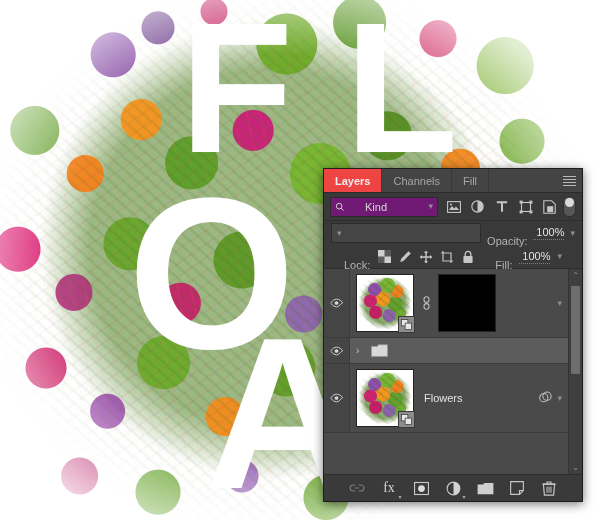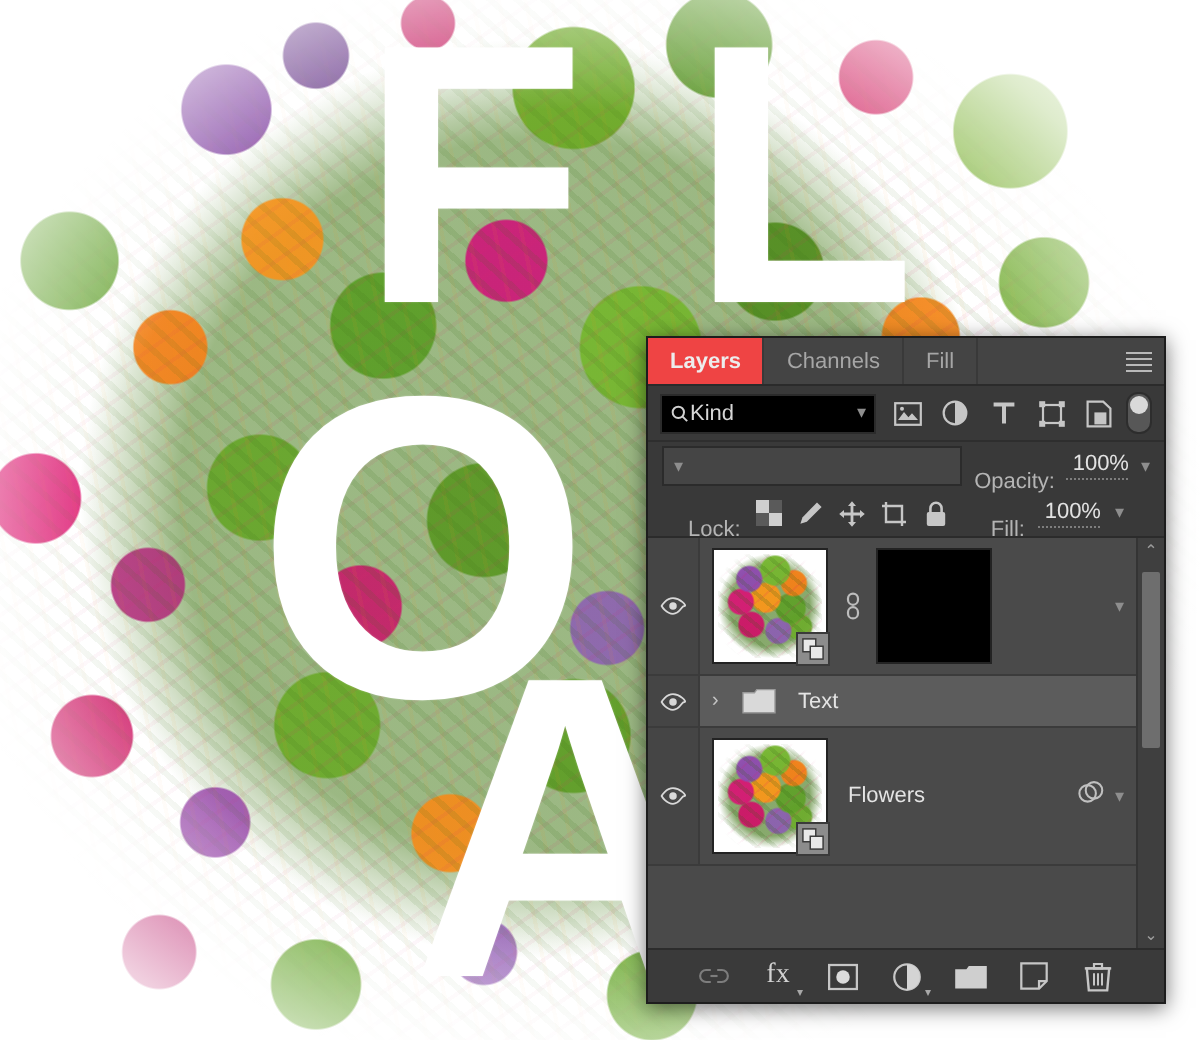--- a/index.html
+++ b/index.html
@@ -110,22 +110,22 @@
   }
   #panel-menu-btn .bars{width:13px;}
   #panel-menu-btn .bars i{display:block;height:1px;background:#b9b9b9;margin:2px 0;}
 
   
   #filter-row{
     height:27px;display:flex;align-items:center;gap:0;padding:0 6px;flex:0 0 auto;
     border-bottom:1px solid #2e2e2e;
   }
   #kind-select{
-    width:98px;height:18px;background:#000000;border:1px solid #2b2b2b;
-    display:flex;align-items:center;padding:0 4px;gap:0;color:#d6d6d6;font-size:11px;
+    width:98px;height:18px;background:#701a75;border:1px solid #2b2b2b;
+    display:flex;align-items:center;padding:0 4px;gap:20px;color:#d6d6d6;font-size:11px;
   }
   #kind-select .lbl{flex:1;}
   .chev-thin{color:#8e8e8e;font-size:9px;line-height:1;}
   .filter-icons{display:flex;align-items:center;gap:9px;margin-left:8px;}
   .ficon{width:15px;height:15px;display:flex;align-items:center;justify-content:center;color:#c6c6c6;}
   #filter-toggle{
     margin-left:auto;width:11px;height:19px;border-radius:6px;background:#575757;
     border:1px solid #2d2d2d;position:relative;
   }
   #filter-toggle::after{
@@ -392,21 +392,20 @@
             <circle cx="8" cy="5.5" r="2.3" fill="#d8d8d8"></circle>
           </svg>
         </div>
         <div class="row-body">
           <span class="group-chev">›</span>
           <span class="folder-ico">
             <svg width="17" height="13" viewBox="0 0 17 13">
                 <path d="M0.5 2.4 H6.2 L7.4 0.8 H16.5 V12.4 H0.5 Z" fill="#d9d9d9" stroke="#9a9a9a" stroke-width="0.7"></path>
               </svg>
           </span>
-          <span class="layer-name">Text</span>
         </div>
       </div>
 
       <div class="layer-row">
         <div class="eye-cell">
           <svg class="eye" viewBox="0 0 16 11">
             <path d="M8 0.7 C3.6 0.7 1 5.5 1 5.5 S3.6 10.3 8 10.3 12.999 5.5 15 5.5 12.4 0.7 8 0.7 Z" fill="none" stroke="#d8d8d8" stroke-width="1.1"></path>
             <circle cx="8" cy="5.5" r="2.3" fill="#d8d8d8"></circle>
           </svg>
         </div>

